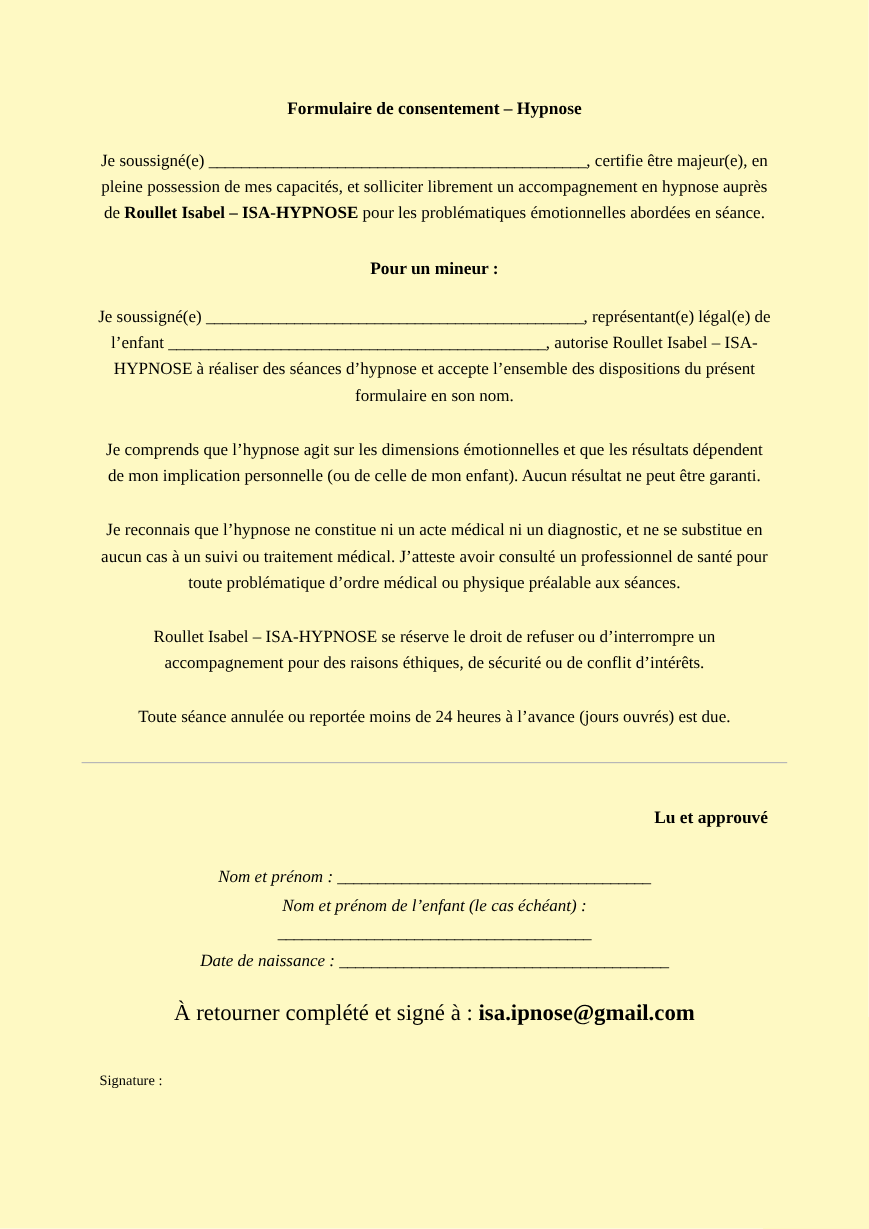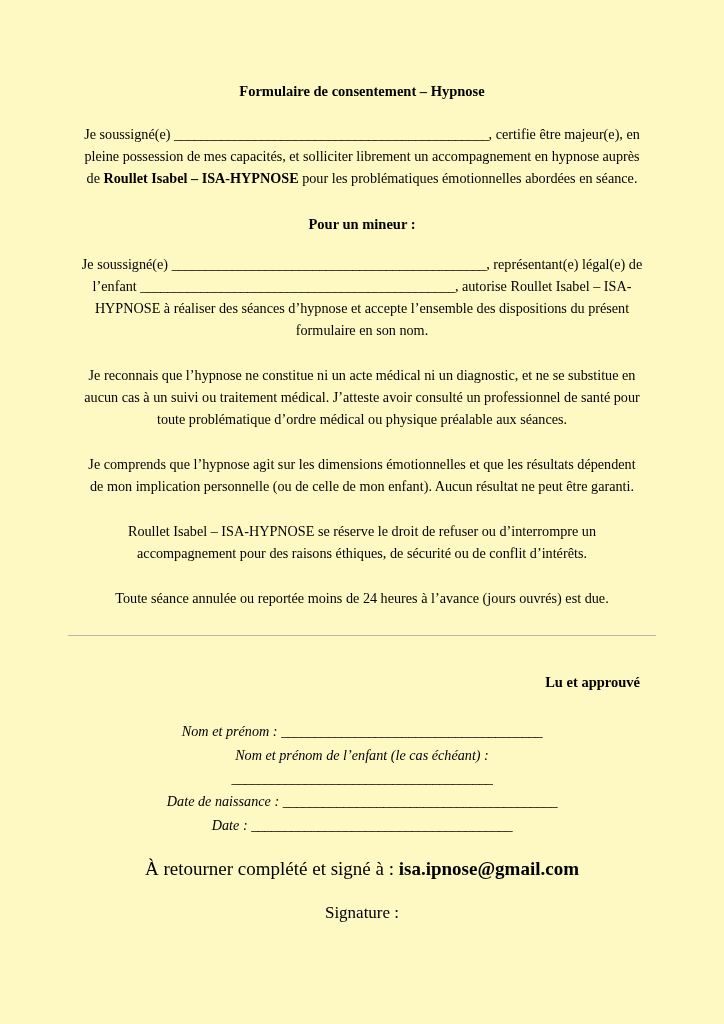--- a/index.html
+++ b/index.html
@@ -99,24 +99,24 @@
     padding-top: 2px;
   }
   .return-line {
     text-align: center;
     font-size: 19px;
     line-height: 1.55;
     margin: 0;
     padding-top: 18px;
   }
   .signature-line {
-    text-align: center;
-    font-size: 17px;
+    text-align: left;
+    font-size: 12px;
     line-height: 1.55;
-    margin: 0;
+    margin: 15px;
     padding-top: 16px;
   }
   .email {
     font-weight: bold;
   }
 </style>
 </head>
 <body>
 
 <div class="page">
@@ -126,44 +126,41 @@
   <p class="para first">
     <span>Je soussigné(e) </span><span class="fill">_______________________________________________</span><span>, certifie être majeur(e), en pleine possession de mes capacités, et solliciter librement un accompagnement en hypnose auprès de </span><strong>Roullet Isabel – ISA-HYPNOSE</strong><span> pour les problématiques émotionnelles abordées en séance.</span>
   </p>
 
   <h2 class="section-heading">Pour un mineur :</h2>
 
   <p class="para tight">
     <span>Je soussigné(e) </span><span class="fill">_______________________________________________</span><span>, représentant(e) légal(e) de l’enfant </span><span class="fill">_______________________________________________</span><span>, autorise Roullet Isabel – ISA-HYPNOSE à réaliser des séances d’hypnose et accepte l’ensemble des dispositions du présent formulaire en son nom.</span>
   </p>
 
+  <p class="para">Je comprends que l’hypnose agit sur les dimensions émotionnelles et que les résultats dépendent de mon implication personnelle (ou de celle de mon enfant). Aucun résultat ne peut être garanti.</p>
   <p class="para">Je reconnais que l’hypnose ne constitue ni un acte médical ni un diagnostic, et ne se substitue en aucun cas à un suivi ou traitement médical. J’atteste avoir consulté un professionnel de santé pour toute problématique d’ordre médical ou physique préalable aux séances.</p>
-  <p class="para">Je comprends que l’hypnose agit sur les dimensions émotionnelles et que les résultats dépendent de mon implication personnelle (ou de celle de mon enfant). Aucun résultat ne peut être garanti.</p>
   <p class="para">Roullet Isabel – ISA-HYPNOSE se réserve le droit de refuser ou d’interrompre un accompagnement pour des raisons éthiques, de sécurité ou de conflit d’intérêts.</p>
   <p class="para">Toute séance annulée ou reportée moins de 24 heures à l’avance (jours ouvrés) est due.</p>
 
   <hr class="divider">
 
   <h2 class="approved">Lu et approuvé</h2>
 
   <p class="field-row field-name">
     <span>Nom et prénom : </span><span class="fill">_______________________________________</span>
   </p>
 
   <p class="field-row field-child-label">Nom et prénom de l’enfant (le cas échéant) :</p>
 
   <p class="field-row field-child-line">_______________________________________</p>
 
   <p class="field-row field-birth">
     <span>Date de naissance : </span><span class="fill">_________________________________________</span>
   </p>
 
-  <p class="field-row field-date">
-    <span>Date : </span><span class="fill">_______________________________________</span>
-  </p>
 
   <p class="return-line">
     <span>À retourner complété et signé à : </span><span class="email">isa.ipnose@gmail.com</span>
   </p>
 
   <p class="signature-line">Signature :</p>
 
 </div>
 
 </body></html>

